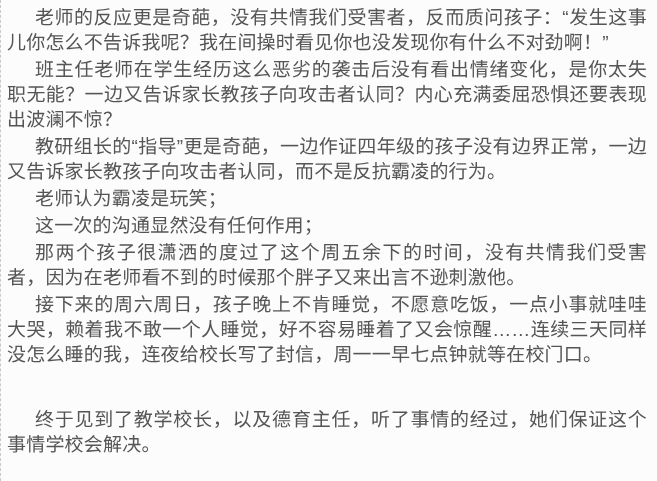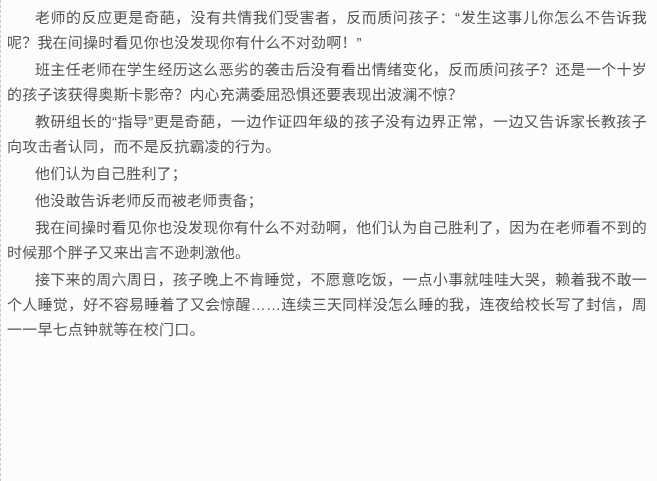--- a/index.html
+++ b/index.html
@@ -16,37 +16,38 @@
     border-left: 1px dashed var(--edge-color, #c9c9c9);
     overflow: hidden;
     font-family: "Liberation Sans", sans-serif;
   }
   .article {
     box-sizing: border-box;
     padding: 5px 10px 6px 6px;
   }
   .article p {
     margin: 0 0 2px 0;
-    font-size: 15px;
+    font-size: 19px;
     line-height: 25px;
     letter-spacing: 0.2px;
     color: var(--text-color, #555555);
     text-indent: 28px;
     text-align: justify;
     text-justify: inter-ideograph;
   }
   .article p.gap-medium { }
   .article p.gap-large  { margin-bottom: 40px; }
 </style>
 </head>
 <body>
 
 <div class="page">
   <div class="article" id="article-body">
       <p>老师的反应更是奇葩，没有共情我们受害者，反而质问孩子：“发生这事儿你怎么不告诉我呢？我在间操时看见你也没发现你有什么不对劲啊！”</p>
-      <p>班主任老师在学生经历这么恶劣的袭击后没有看出情绪变化，反而质问孩子？还是一个十岁的孩子该获得奥斯卡影帝？内心充满委屈恐惧还要表现出波澜不惊？</p>
+      <p>班主任老师在学生经历这么恶劣的袭击后没有看出情绪变化，是你太失职无能？一边又告诉家长教孩子向攻击者认同？内心充满委屈恐惧还要表现出波澜不惊？</p>
       <p class="gap-medium">教研组长的“指导”更是奇葩，一边作证四年级的孩子没有边界正常，一边又告诉家长教孩子向攻击者认同，而不是反抗霸凌的行为。</p>
-      <p>他们认为自己胜利了；</p>
-      <p>他没敢告诉老师反而被老师责备；</p>
-      <p>我在间操时看见你也没发现你有什么不对劲啊，他们认为自己胜利了，因为在老师看不到的时候那个胖子又来出言不逊刺激他。</p>
+      <p>老师认为霸凌是玩笑；</p>
+      <p>这一次的沟通显然没有任何作用；</p>
+      <p>那两个孩子很潇洒的度过了这个周五余下的时间，没有共情我们受害者，因为在老师看不到的时候那个胖子又来出言不逊刺激他。</p>
       <p class="gap-large">接下来的周六周日，孩子晚上不肯睡觉，不愿意吃饭，一点小事就哇哇大哭，赖着我不敢一个人睡觉，好不容易睡着了又会惊醒……连续三天同样没怎么睡的我，连夜给校长写了封信，周一一早七点钟就等在校门口。</p>
+      <p>终于见到了教学校长，以及德育主任，听了事情的经过，她们保证这个事情学校会解决。</p>
     </div>
 </div>
 
 </body></html>

